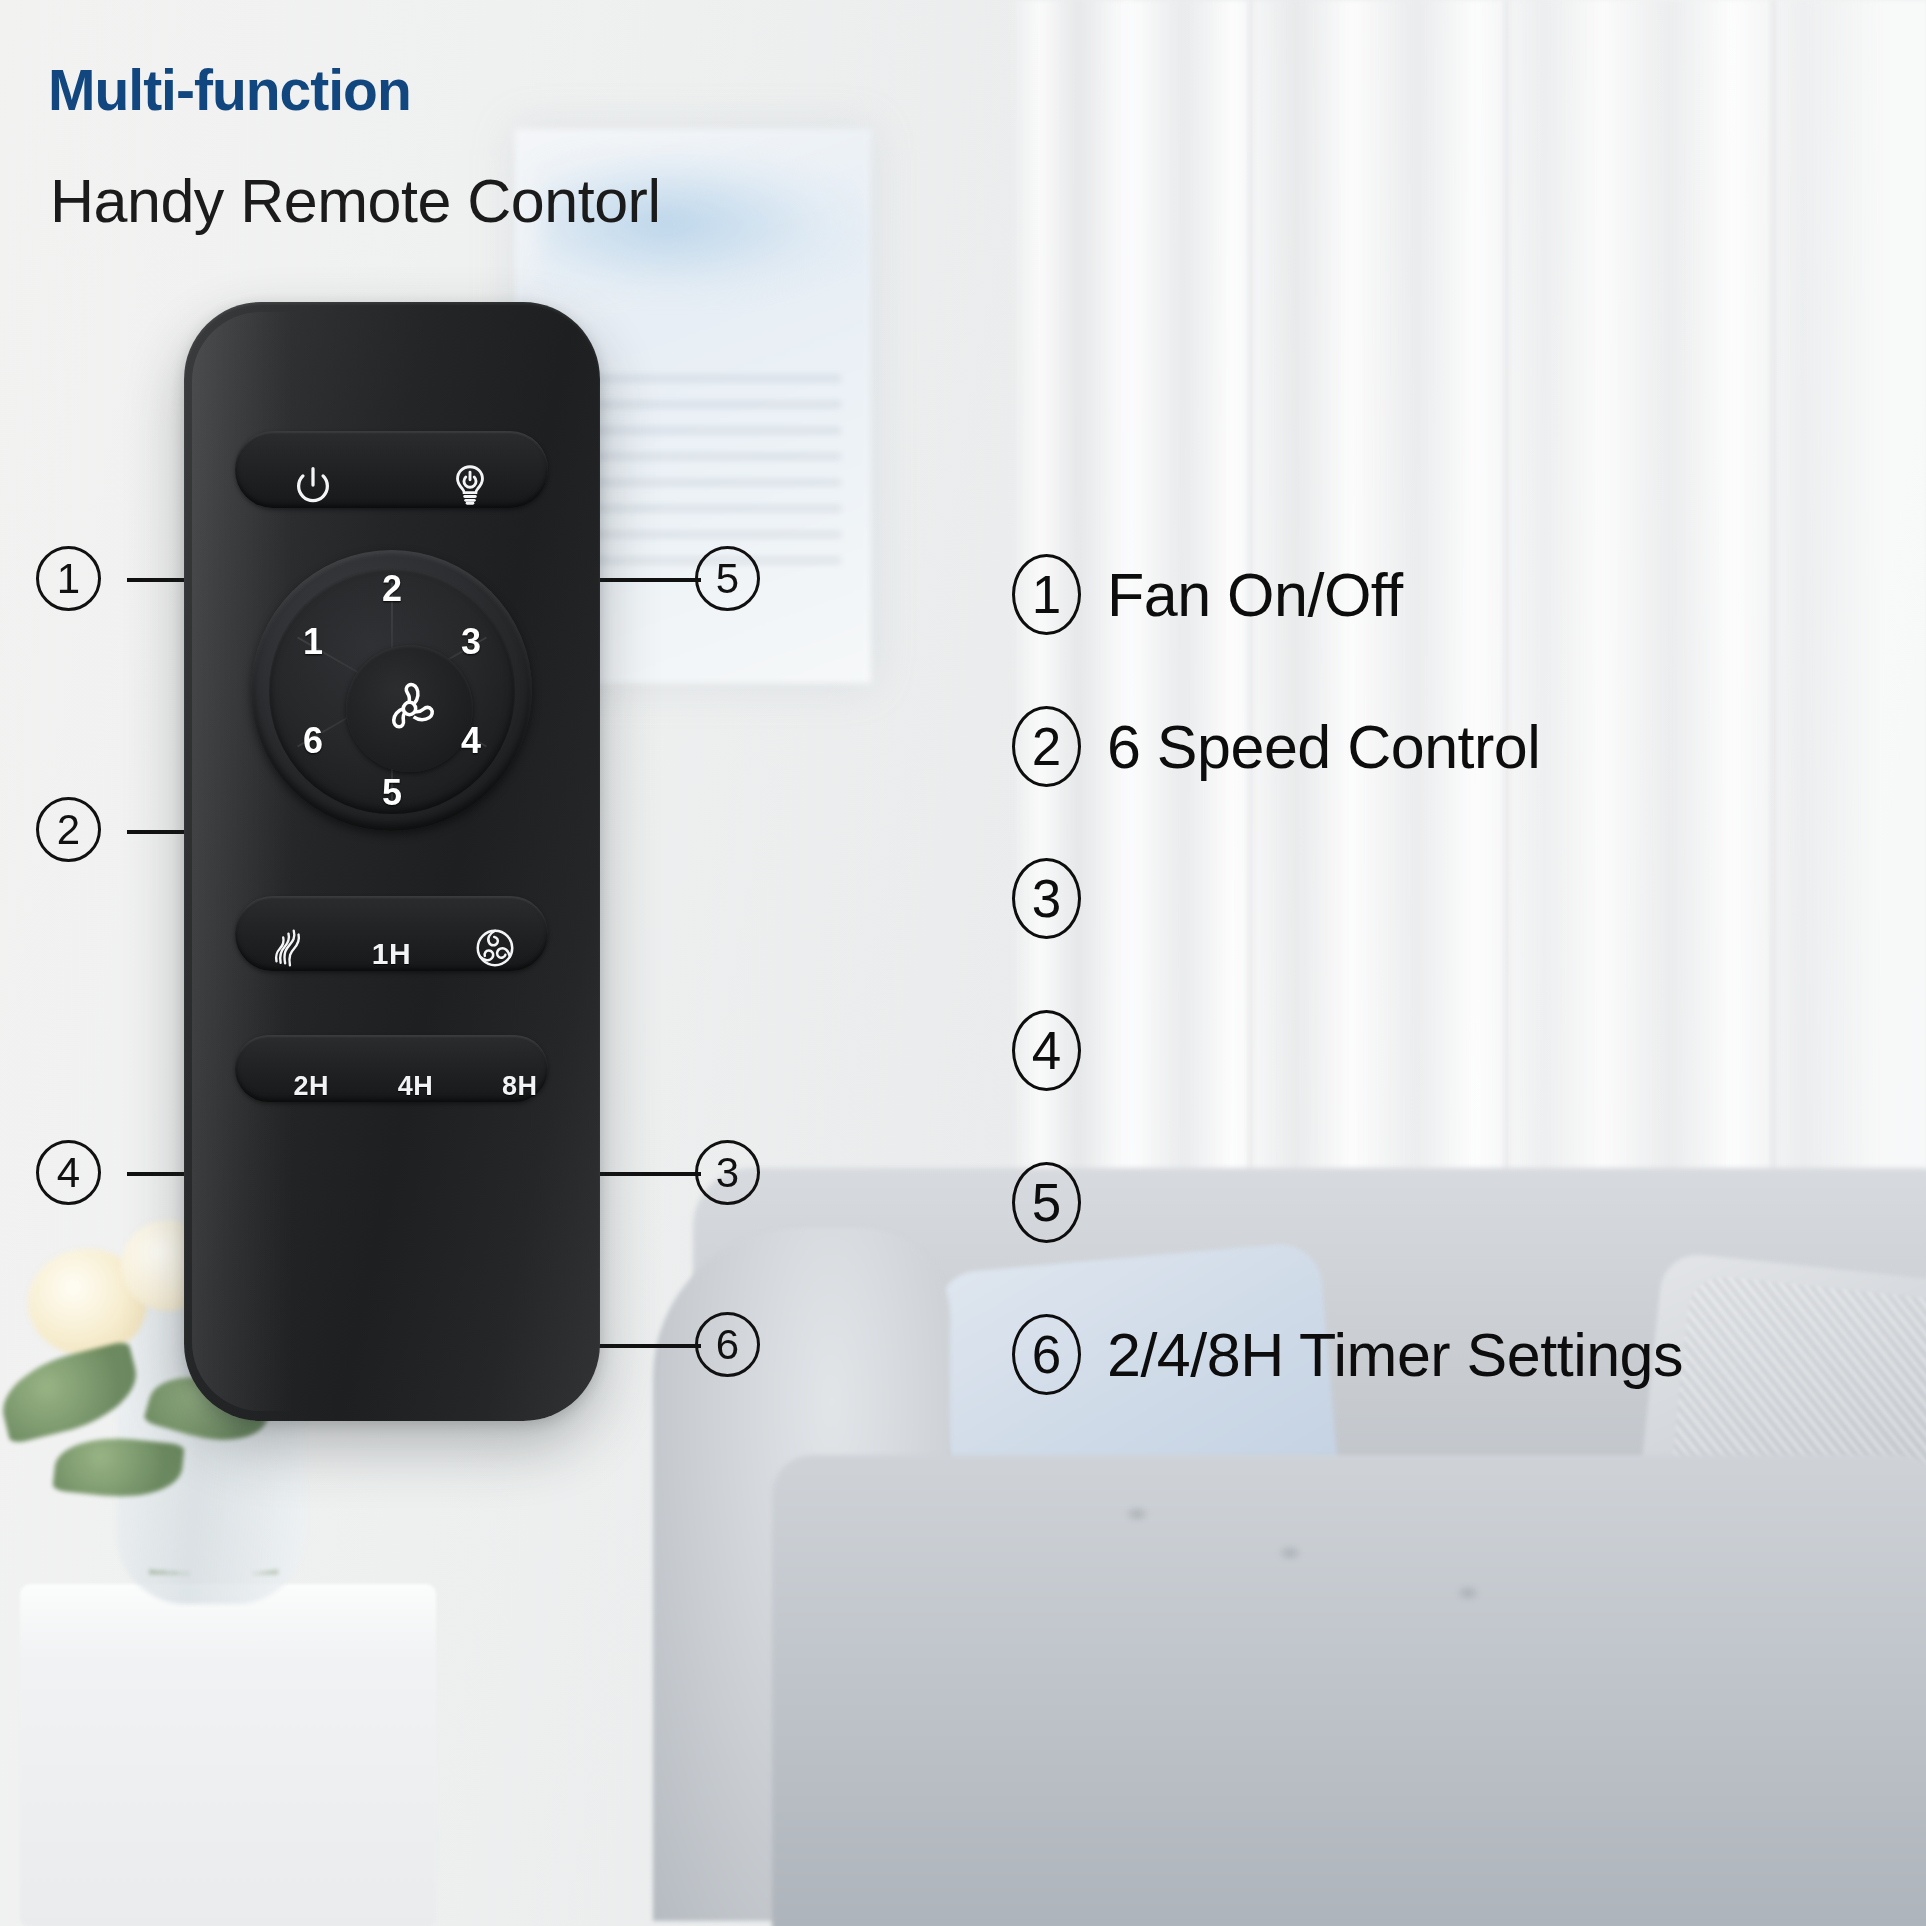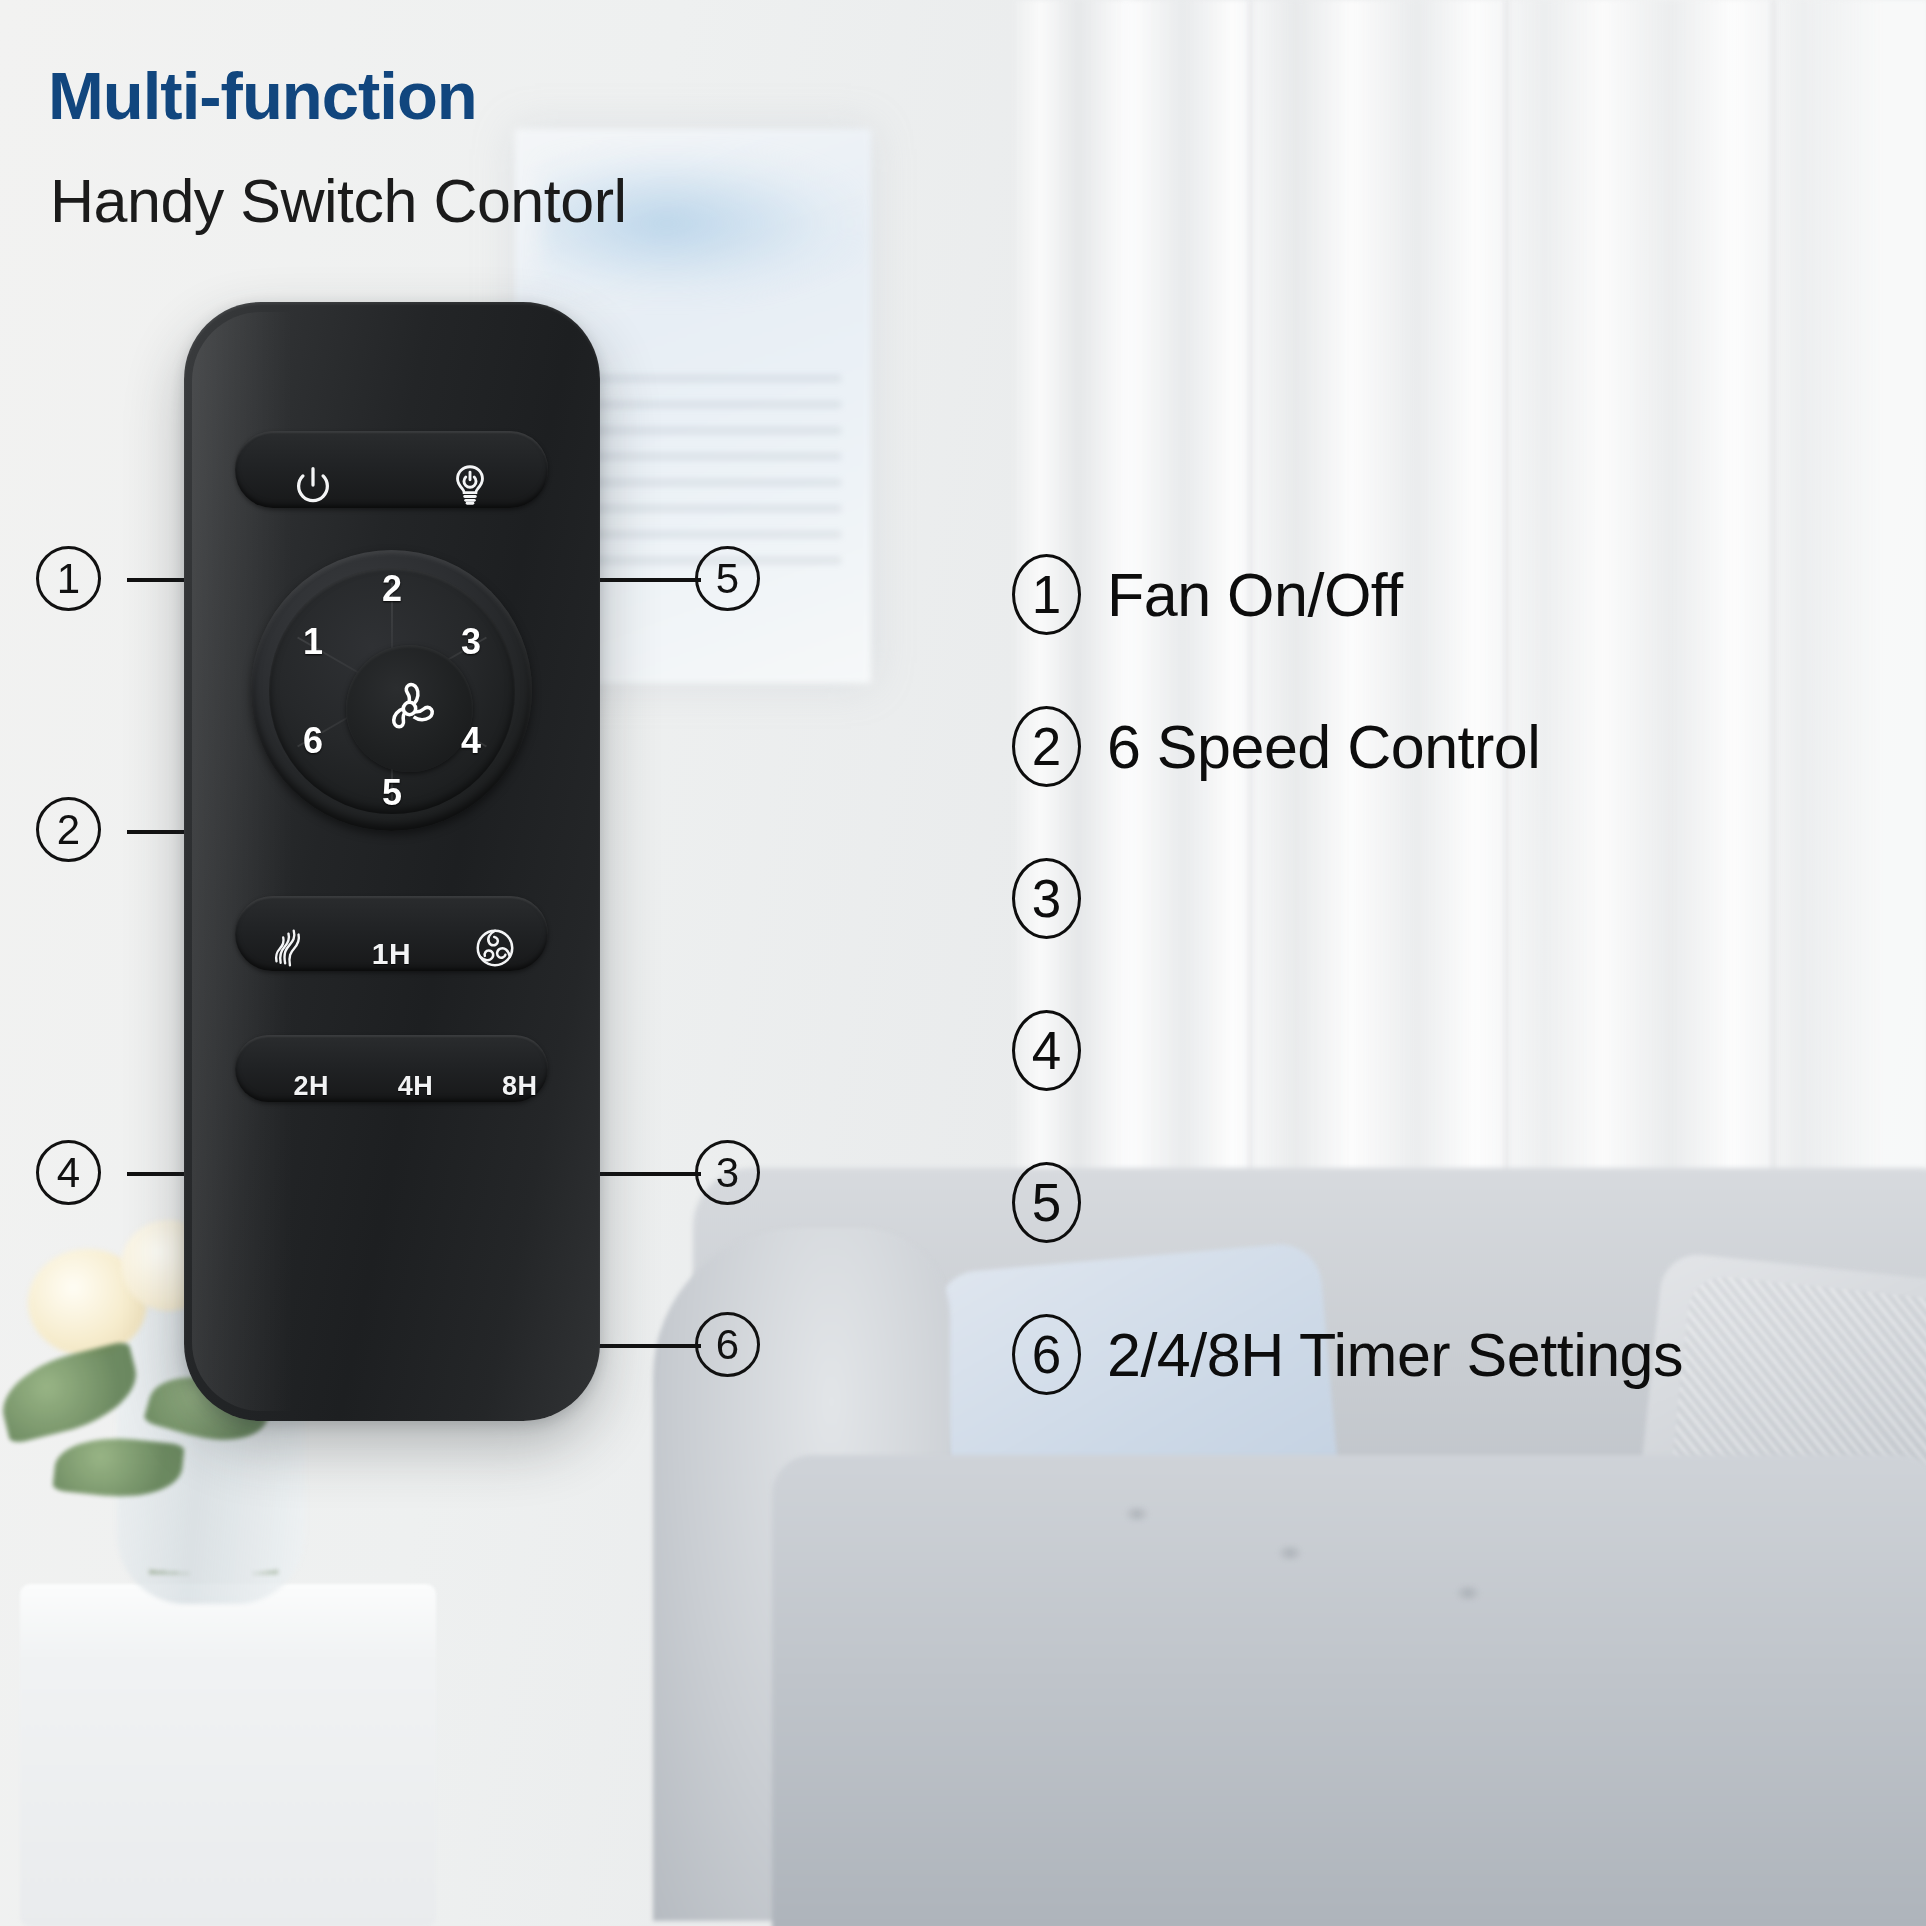--- a/index.html
+++ b/index.html
@@ -130,21 +130,21 @@
   }
   .leaf {
     position:absolute; border-radius:60% 10% 60% 10%;
     background:radial-gradient(circle at 35% 35%,#8fae7a,#5f7f52 70%);
     filter:blur(2px); opacity:.9;
   }
 
   
   .title {
     position:absolute; left:48px; top:57px;
-    font-size:67px; font-weight:bold; letter-spacing:-1px;
+    font-size:57px; font-weight:bold; letter-spacing:-1px;
     color:#11467e;
     font-family:"Liberation Sans", sans-serif;
   }
   .subtitle {
     position:absolute; left:50px; top:166px;
     font-size:61px; font-weight:normal; color:#1b1b1b;
     letter-spacing:-0.5px;
   }
 
   
@@ -279,21 +279,21 @@
   <div class="vase"></div>
   <div class="stems"></div>
   <div class="rose" style="left:28px;top:1249px;width:119px;height:107px;background:radial-gradient(circle at 38% 36%,#fffdf4,#f6eccd 55%,#e6d6ae 100%)"></div>
   <div class="rose" style="left:121px;top:1220px;width:95px;height:91px;background:radial-gradient(circle at 40% 35%,#fffef8,#f7efd8 60%,#e7dab8 100%)"></div>
   <div class="leaf" style="left:0px;top:1356px;width:139px;height:73px;transform:rotate(-14deg)"></div>
   <div class="leaf" style="left:149px;top:1378px;width:119px;height:61px;transform:rotate(16deg)"></div>
   <div class="leaf" style="left:55px;top:1438px;width:127px;height:59px;transform:rotate(6deg)"></div>
 </div>
 
 <div class="title">Multi-function</div>
-<div class="subtitle">Handy Switch Contorl</div>
+<div class="subtitle">Handy Remote Contorl</div>
 
 <div class="leader" style="left:127px; top:578px;  width:174px;"></div>
 <div class="leader" style="left:127px; top:830px;  width:184px;"></div>
 <div class="leader" style="left:127px; top:1172px; width:174px;"></div>
 
 <div class="leader" style="left:535px; top:578px;  width:166px;"></div>
 <div class="leader" style="left:560px; top:1172px; width:141px;"></div>
 <div class="leader" style="left:535px; top:1344px; width:166px;"></div>
 
 <div class="callout" style="left:36px;  top:546px">

